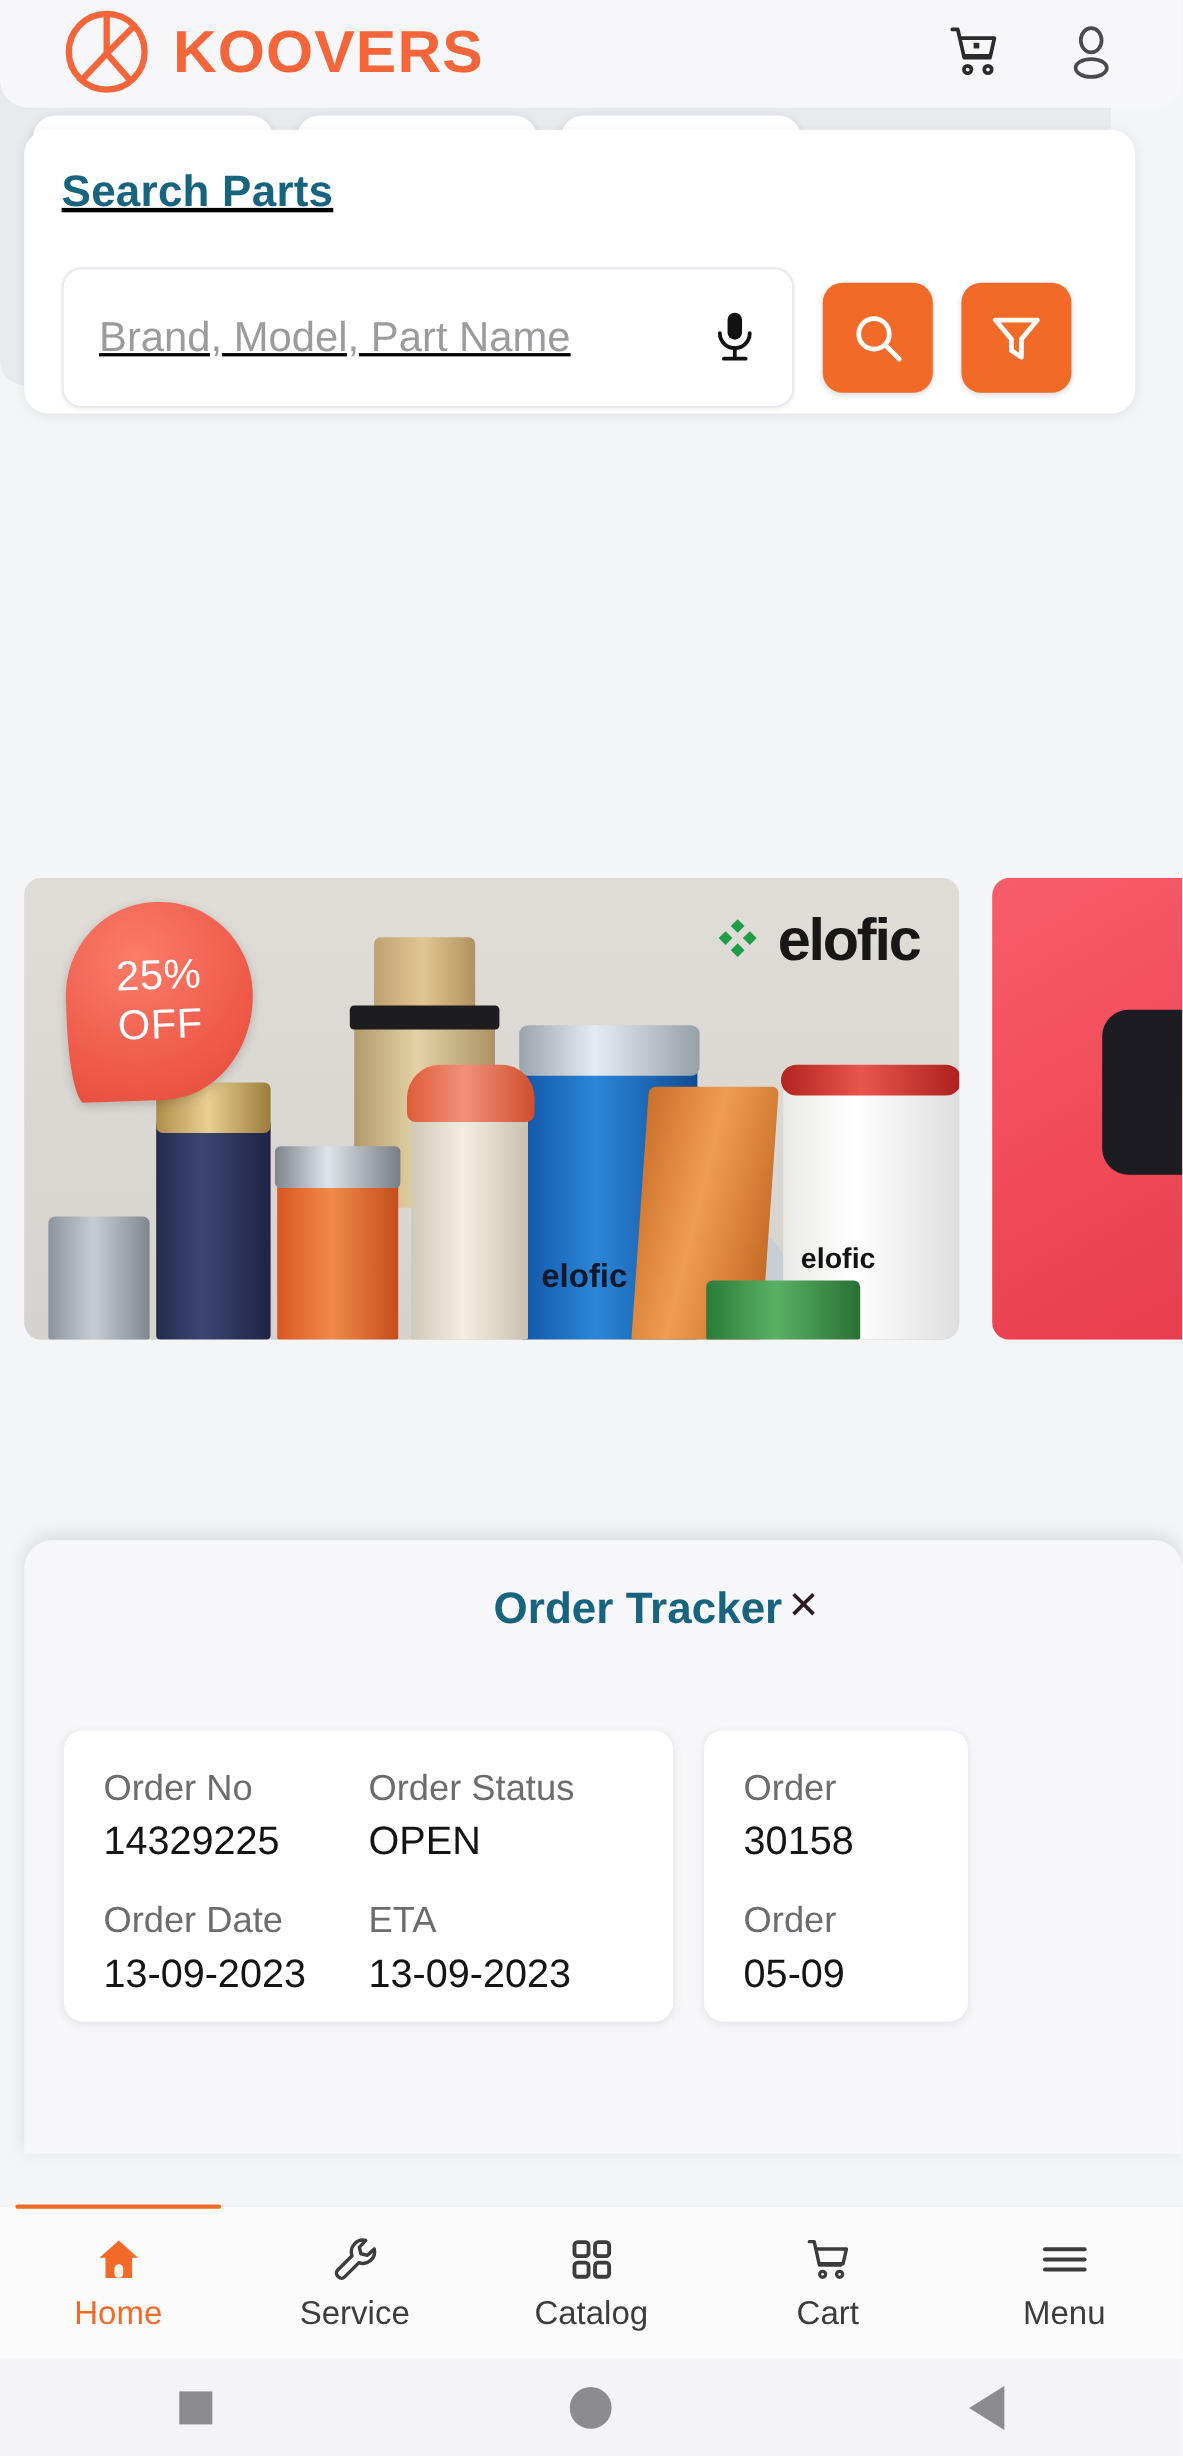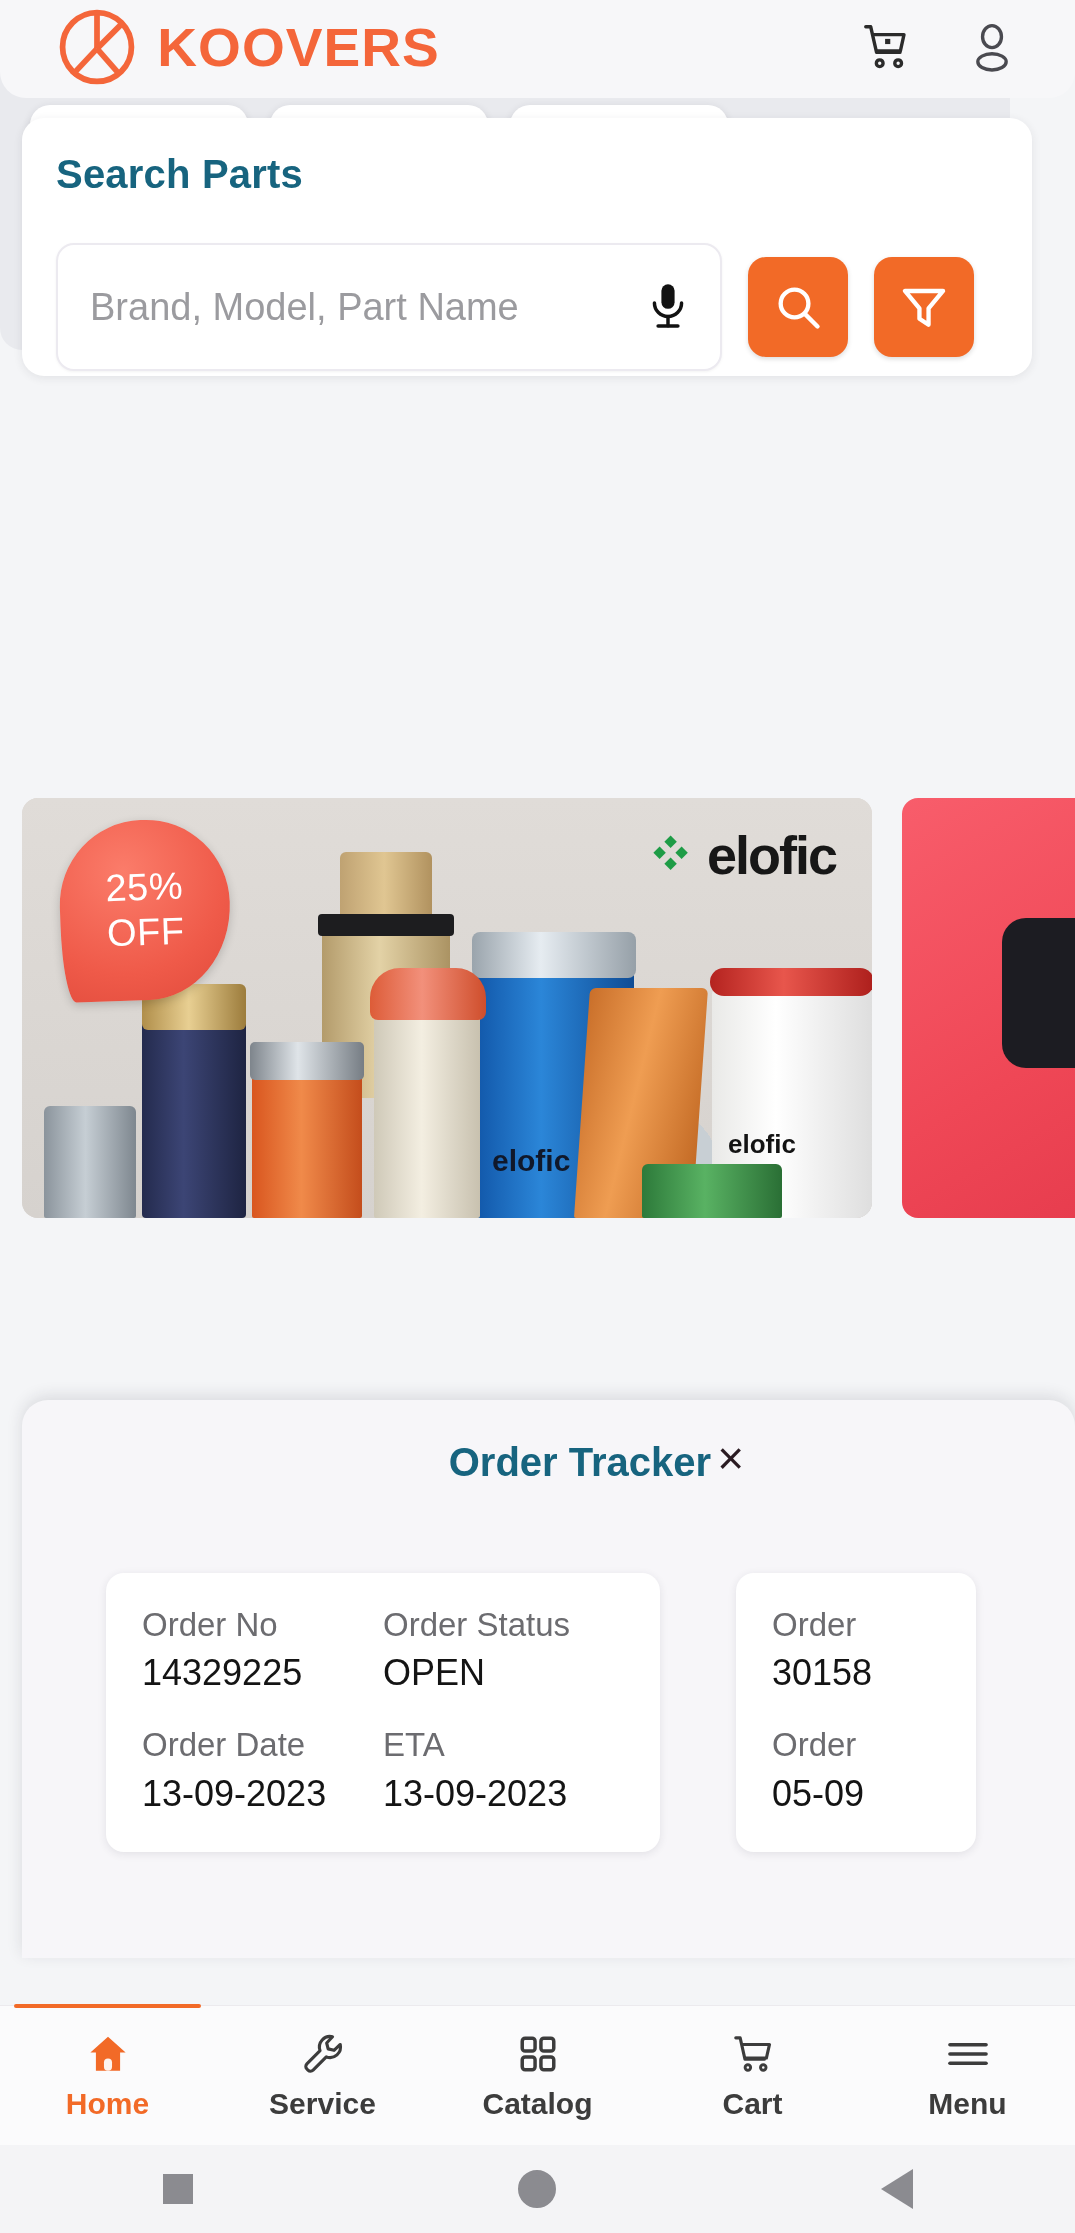--- a/index.html
+++ b/index.html
@@ -44,20 +44,21 @@
   .header-spacer { flex: 1; }
   .header-icons { display: flex; align-items: center; gap: 52px; padding-right: 12px;}
   .hicon { width: 54px; height: 54px; display: block; }
 
   
   .card {
     position: absolute;
     background: #ffffff;
     border-radius: 22px;
     box-shadow: 0 2px 10px rgba(40,40,60,0.09);
+    text-decoration: underline;
   }
 
   
   .search-card {
     left: 22px; top: 118px;
     width: 1010px; height: 258px;
     padding: 34px 34px;
   }
   .section-title {
     color: #17647f;
@@ -240,23 +241,22 @@
     padding: 0 6px;
   }
   .order-row {
     display: flex; gap: 28px;
     margin-top: 88px;
   }
   .order-card {
     background: #fff;
     border-radius: 18px;
     box-shadow: 0 2px 9px rgba(40,40,60,0.10);
-    padding: 30px 36px 34px 36px;
+    padding: 30px 36px 20px 36px;
     flex: none;
-    margin-left: 48px;
   }
   .order-card.full { width: 554px; }
   .order-card.partial { width: 240px; overflow: hidden; }
   .pair-grid { display: flex; }
   .pair { flex: 1; }
   .pair-label { font-size: 33px; color: #6c6c70; line-height: 1.34; }
   .pair-value { font-size: 36px; color: #141414; line-height: 1.34; margin-top: 2px; }
   .pair-gap { height: 26px; }
 
   
@@ -270,21 +270,20 @@
     border-top: 1px solid #eceaee;
   }
   .nav-item {
     flex: 1;
     display: flex; flex-direction: column;
     align-items: center; justify-content: center;
     gap: 10px;
     cursor: pointer;
     height: 100%;
     position: relative;
-    font-weight: bold;
   }
   .nav-item.active::before {
     content: "";
     position: absolute; top: -2px; left: 14px; right: 14px;
     height: 4px; background: #f26a27; border-radius: 2px;
   }
   .nav-label { font-size: 30px; color: #3c3c3c; }
   .nav-item.active .nav-label { color: #f26a27; }
   .nav-icon { height: 46px; display: flex; align-items: center; }
 

